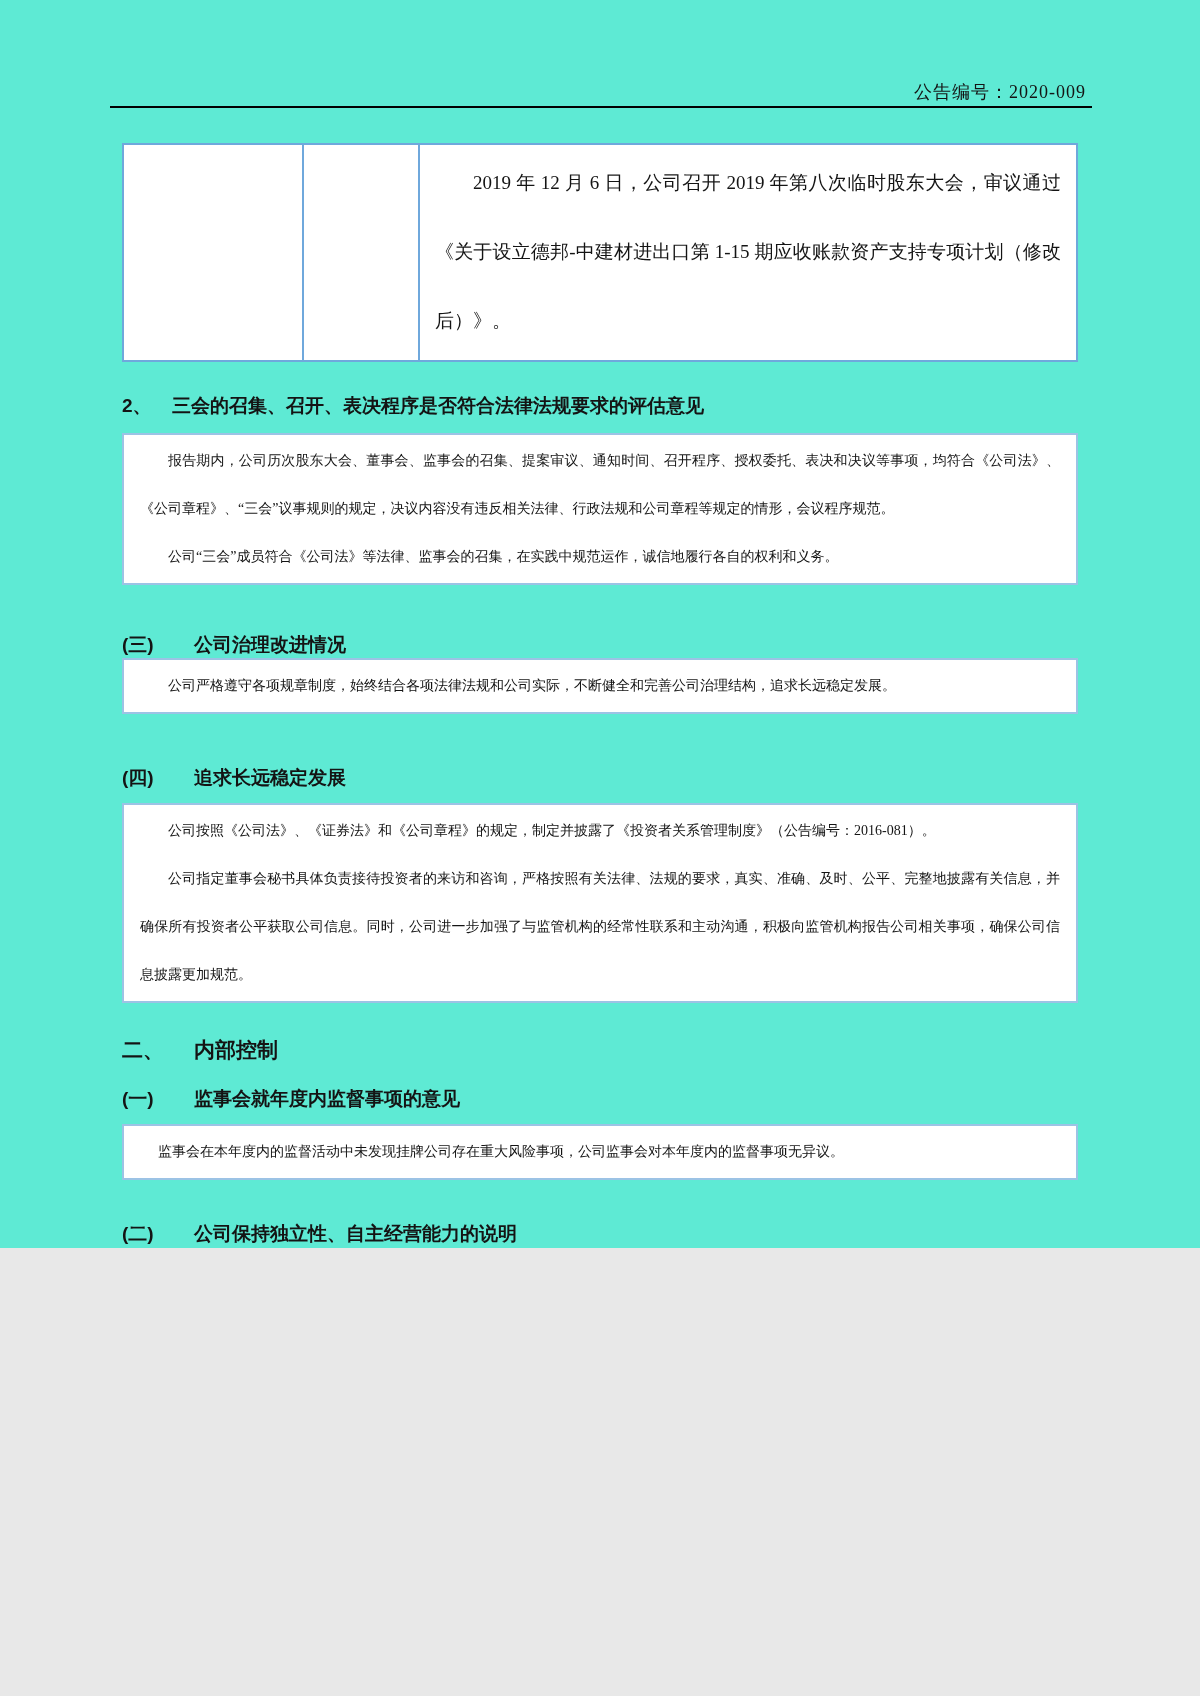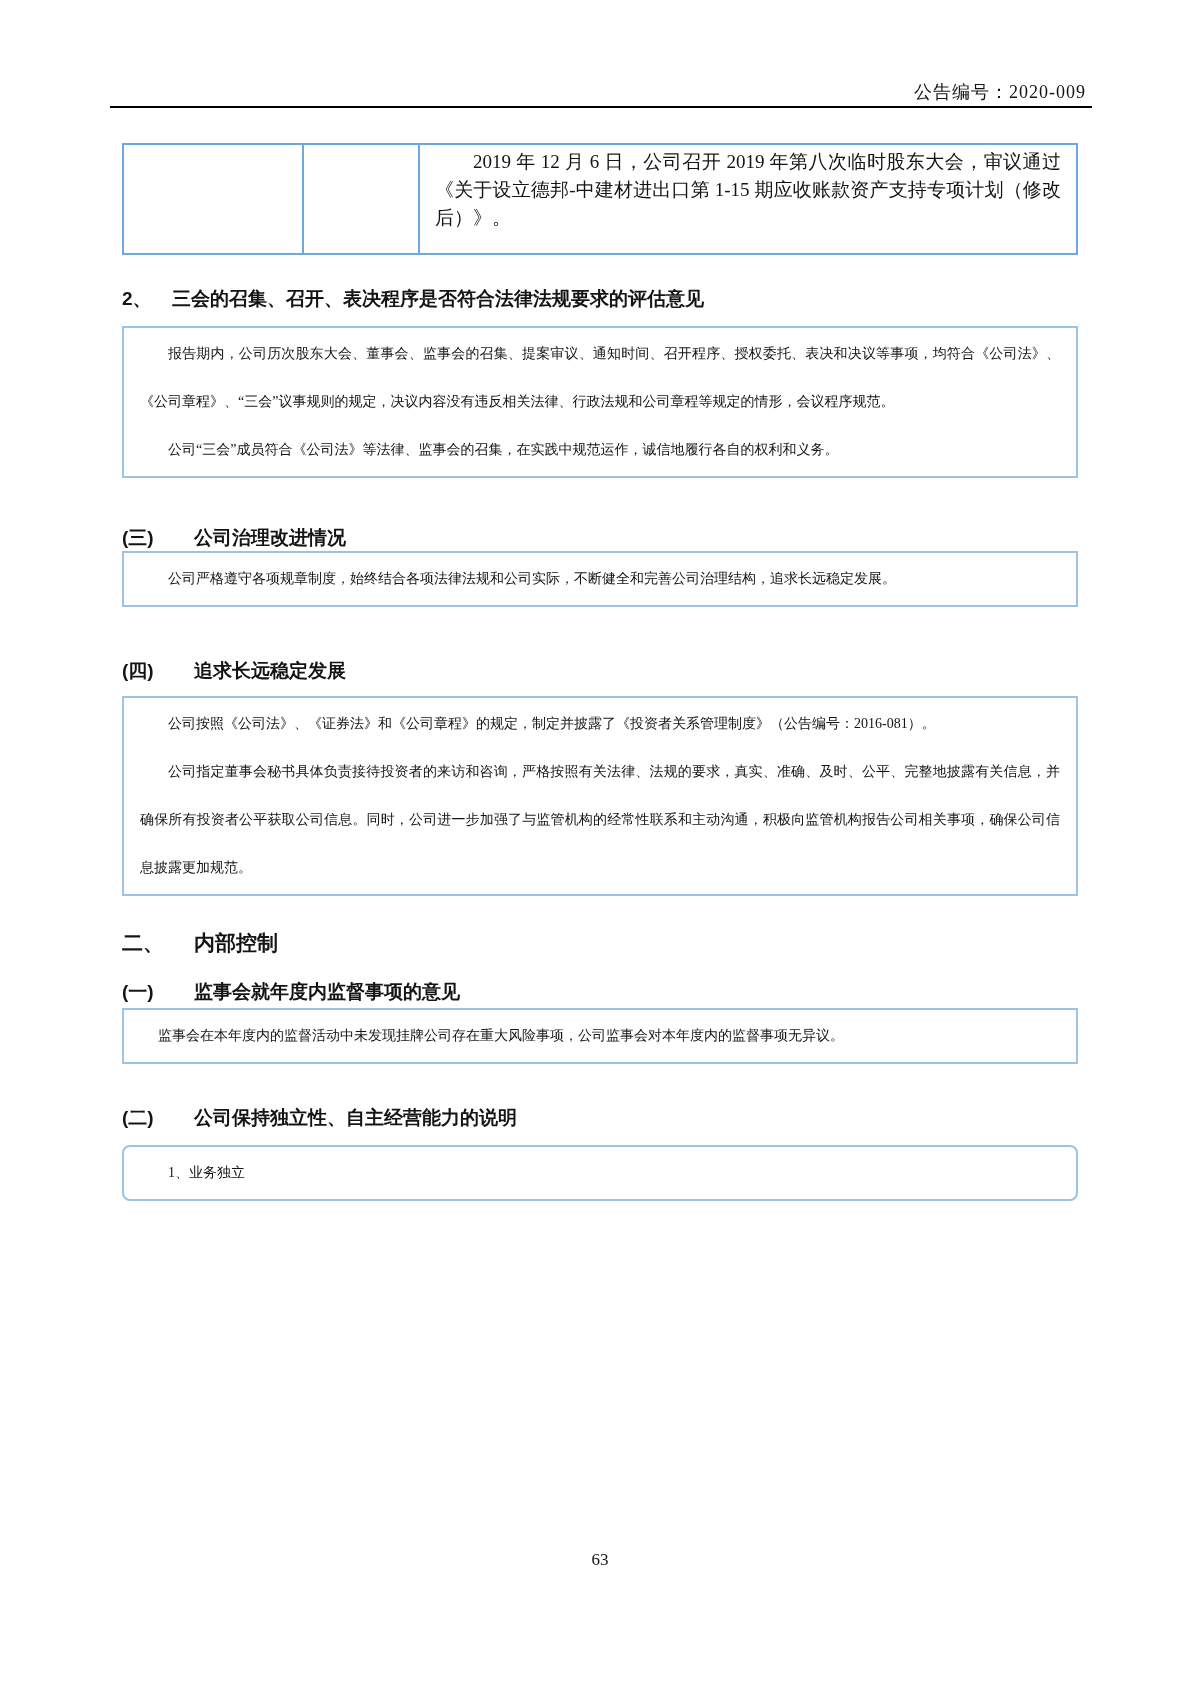--- a/index.html
+++ b/index.html
@@ -1,20 +1,20 @@
 <!DOCTYPE html>
 <html><head>
 <meta charset="utf-8">
 <style>
   html,body{margin:0;padding:0;background:#e8e8e8;}
   .page{
     position:relative;
-    width:1200px;height:1696px;
+    width:1200px;height:1248px;
     margin:0 auto;
-    background:#ffffff;
+    background:#5eead4;
     font-family:"Liberation Serif","DejaVu Serif",serif;
     color:#141414;
     overflow:hidden;
   }
   .doc-number{
     position:absolute;top:80px;right:114px;
     font-size:18px;letter-spacing:1px;
   }
   .header-rule{
     position:absolute;top:106px;left:110px;width:982px;height:2px;
@@ -25,22 +25,22 @@
   }
   table.ex-table{
     border-collapse:collapse;table-layout:fixed;width:100%;
   }
   table.ex-table td{
     border:2px solid #6FA8DC;vertical-align:top;background:#fff;
   }
   td.c1{width:176px;}
   td.c2{width:112px;}
   .cellp{
-    margin:0;padding:2px 14px 20px 14px;
-    text-indent:2em;line-height:28px;font-size:19px;text-align:justify;
+    margin:0;padding:2px 14px 4px 14px;
+    text-indent:2em;line-height:69px;font-size:19px;text-align:justify;
   }
   .h{
     display:flex;align-items:baseline;
     font-family:"Liberation Sans","DejaVu Sans",sans-serif;
     font-weight:bold;font-size:19px;line-height:27px;margin:0;
   }
   .h .hnum{flex:0 0 72px;}
   .h.tight .hnum{flex:0 0 50px;}
   .h.part{font-size:21px;line-height:30px;}
   .h.part .hnum{flex:0 0 72px;}
@@ -53,21 +53,21 @@
   }
   
   .mt-h2{margin-top:30px;}
   .mt-b1{margin-top:14px;}
   .mt-h3{margin-top:46px;}
   .mt-b2{}
   .mt-h4{margin-top:50px;}
   .mt-b3{margin-top:12px;}
   .mt-part2{margin-top:32px;}
   .mt-h21{margin-top:20px;}
-  .mt-b4{margin-top:3px;padding-left:6px;}
+  .mt-b4{margin-top:12px;padding-left:6px;}
   .mt-h22{margin-top:40px;}
   .mt-b5{margin-top:14px;border-radius:8px;}
   .page-num{
     position:absolute;top:1550px;left:0;right:0;
     text-align:center;font-size:17px;
   }
 </style>
 </head>
 <body>
 

